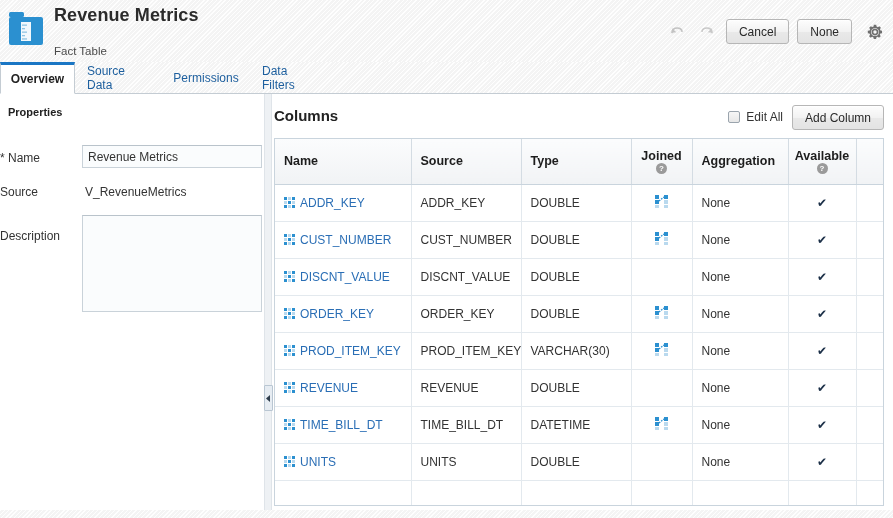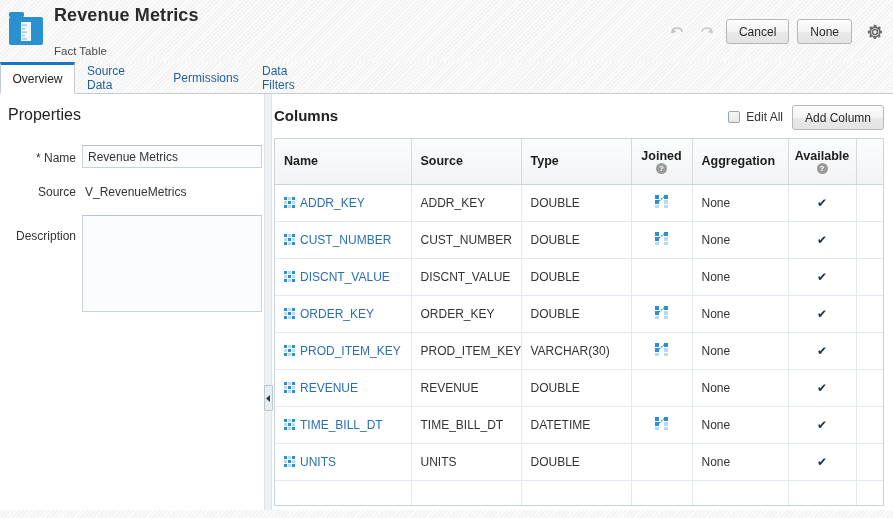--- a/index.html
+++ b/index.html
@@ -50,41 +50,41 @@
     position:absolute;left:0;top:62px;width:893px;height:32px;
     box-sizing:border-box;
     border-bottom:1px solid #c4ccd3;
   }
   .tab{
     position:absolute;top:0;height:32px;box-sizing:border-box;
     display:flex;align-items:center;justify-content:center;
     padding:0 11px;font-size:12px;color:#1d5f9e;cursor:default;
   }
   .tab.active{
-    color:#222;font-weight:normal;
+    color:#222;font-weight:bold;
     background:#fff;
     border-left:1px solid #c4ccd3;border-right:1px solid #c4ccd3;
     border-top:3px solid #1a76c4;
     border-bottom:1px solid #fff;
     z-index:3;
   }
   
   #content{
     position:absolute;left:0;top:94px;width:893px;height:424px;
     background:#fff;box-sizing:border-box;
   }
   #left-panel{
     position:absolute;left:0;top:0;width:265px;height:424px;
     background:#fff;box-sizing:border-box;
   }
   #props-title{
-    position:absolute;left:8px;top:12px;font-size:16px;font-weight:normal;color:#222;
+    position:absolute;left:8px;top:12px;font-size:11px;font-weight:bold;color:#222;
   }
   .field-label{
-    position:absolute;text-align:right;font-size:12px;color:#333;
+    position:absolute;font-size:12px;color:#333;
   }
   .req-star{color:#333;}
   .text-input{
     position:absolute;box-sizing:border-box;
     border:1px solid #c9d2d9;border-top-color:#b9c3cb;
     background:#fafcfd;
     font-family:"Liberation Sans",sans-serif;font-size:12px;color:#333;
     padding:2px 5px;outline:none;
   }
   .static-val{position:absolute;font-size:12px;color:#333;}

